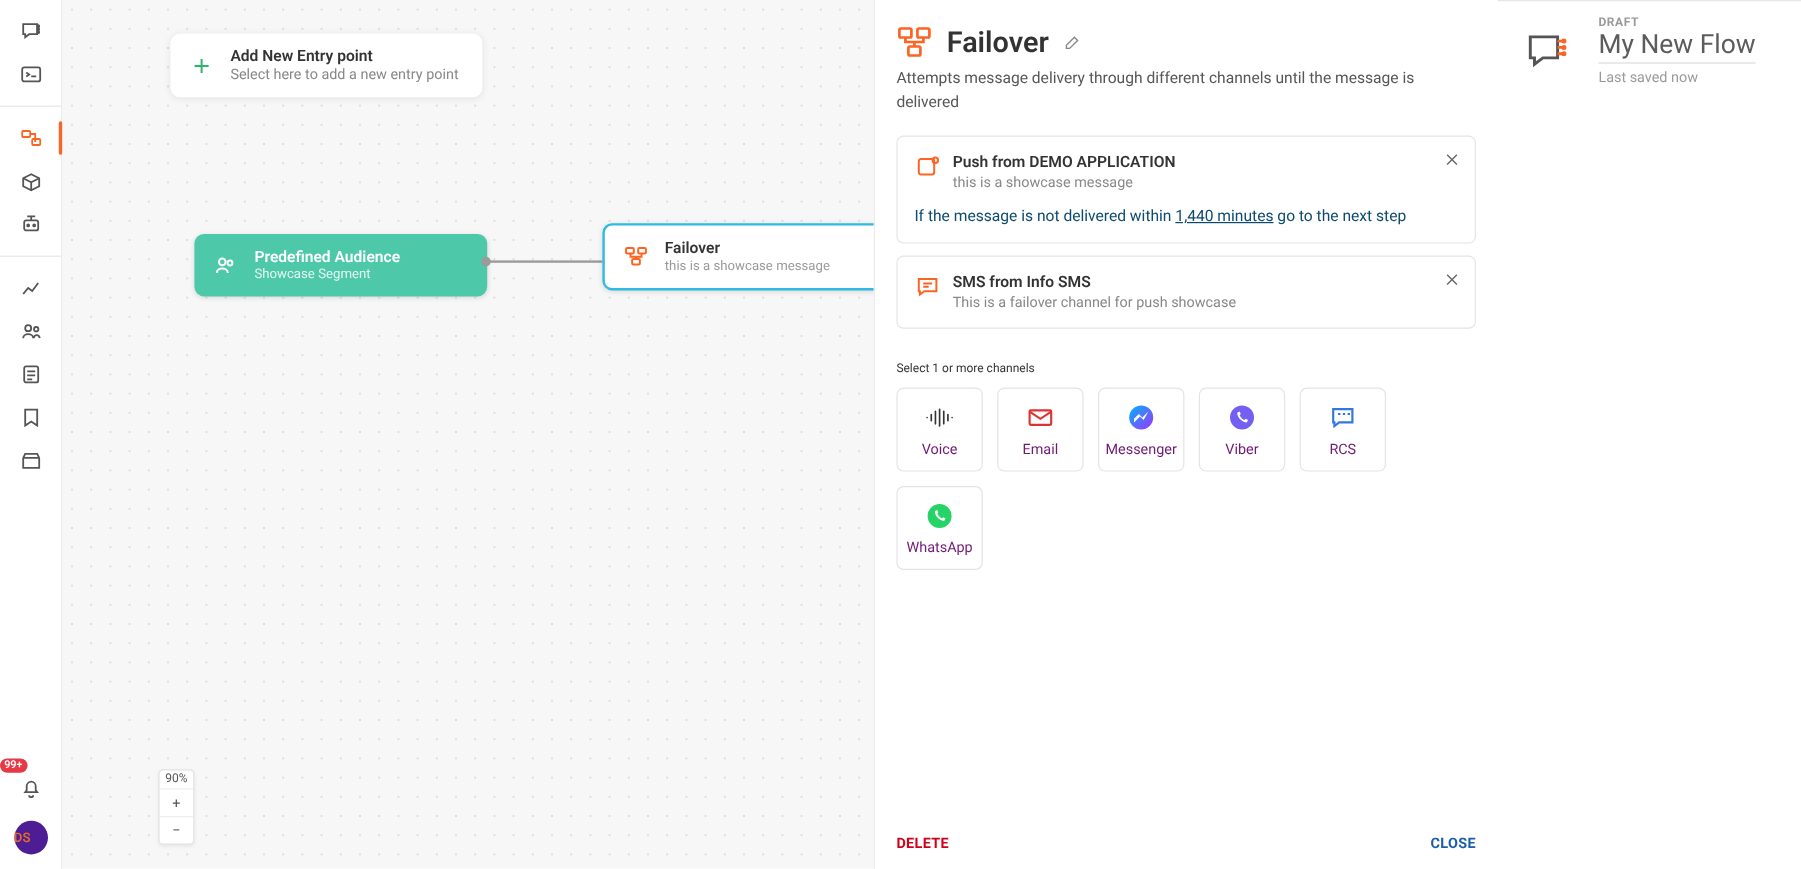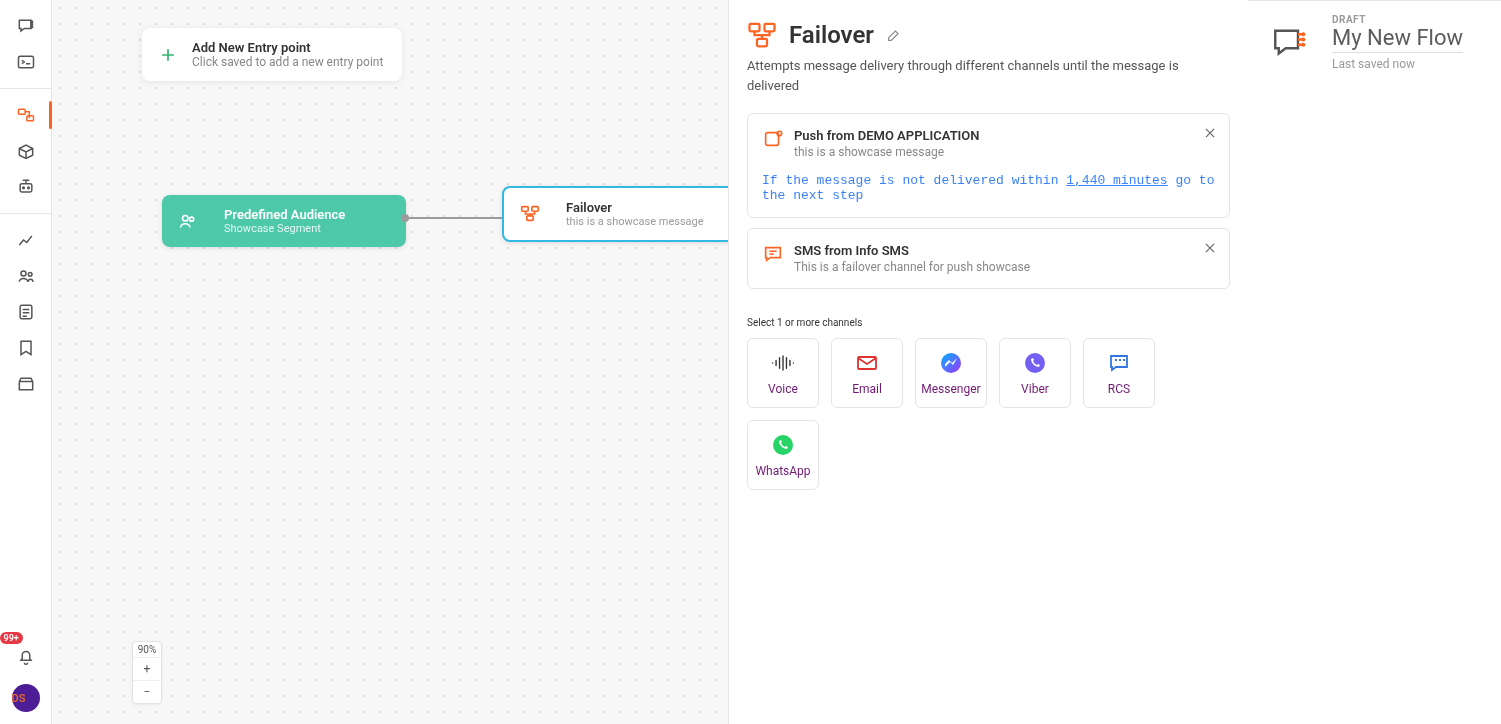--- a/index.html
+++ b/index.html
@@ -110,21 +110,21 @@
     display:flex; align-items:center; justify-content:center;
   }
   .add-entry-card .t1 { font-weight:600; font-size:13px; color:#333; }
   .add-entry-card .t2 { font-size:12px; color:#888; }
 
   
   .node {
     position:absolute;
     border-radius:8px;
     box-shadow: 0 1px 4px rgba(0,0,0,.12);
-    display:flex; align-items:center; gap:24px;
+    display:flex; align-items:center; gap:12px;
     padding:12px 14px;
     font-size:12px;
   }
   .node .icon {
     width:24px; height:24px; display:flex; align-items:center; justify-content:center;
   }
   .node .title { font-weight:600; font-size:13px; }
   .node .sub { font-size:11px; opacity:.85; }
   .node-audience {
     left: 110px; top: 195px;
@@ -230,22 +230,21 @@
   .step-card .sub { color:#888; font-size:12px; margin-top:2px;}
   .step-card .close {
     position:absolute; right:10px; top:10px;
     width:18px; height:18px;
     cursor:pointer; color:#666;
     display:flex; align-items:center; justify-content:center;
   }
   .step-rule {
     margin-top:14px;
     font-size:13px;
-    color:#3b82f6;
-    font-family:Liberation Mono, monospace;
+    color:#0c4a6e;
   }
   .step-rule .underline {
     text-decoration:underline;
     text-decoration-style:solid;
   }
 
   .section-label {
     font-size:10px;
     color:#333;
     margin-top:18px;
@@ -424,21 +423,21 @@
     <div class="canvas-wrap">
 
       <div class="add-entry-card">
         <div class="plus">
           <svg width="20" height="20" viewBox="0 0 24 24" stroke="currentColor" stroke-width="2">
               <path d="M12 5v14M5 12h14"></path>
             </svg>
         </div>
         <div>
           <div class="t1">Add New Entry point</div>
-          <div class="t2">Click saved to add a new entry point</div>
+          <div class="t2">Select here to add a new entry point</div>
         </div>
       </div>
 
       <div class="node node-audience">
         <div class="icon">
           <svg width="22" height="22" viewBox="0 0 24 24" fill="none" stroke="#fff" stroke-width="1.8">
               <circle cx="9" cy="9" r="3"></circle>
               <circle cx="16" cy="10" r="2.2"></circle>
               <path d="M4 19c0-2.5 2.5-4 5-4s5 1.5 5 4"></path>
             </svg>
@@ -592,20 +591,24 @@
           <span class="ico">
             <svg width="24" height="24" viewBox="0 0 24 24">
                 <circle cx="12" cy="12" r="10" fill="#25D366"></circle>
                 <path d="M8 8c0 4 4 8 8 8l1-2-2-1-1 1c-2-1-3-2-4-4l1-1-1-2-2 1z" fill="#fff"></path>
               </svg>
           </span>
           <span>WhatsApp</span>
         </div>
       </div>
 
+      <div class="panel-actions">
+        <button class="btn-link danger">DELETE</button>
+        <button class="btn-link primary">CLOSE</button>
+      </div>
     </aside>
   </div>
 
   <div class="bottombar">
     <div class="flow-ico">
       <svg width="42" height="42" viewBox="0 0 24 24" fill="none" stroke="currentColor" stroke-width="1.4">
           <path d="M3 5h13v10H9l-4 3v-3H3z"></path>
           <circle cx="19" cy="7" r="1.2" fill="#FC6423" stroke="none"></circle>
           <circle cx="19" cy="10" r="1.2" fill="#FC6423" stroke="none"></circle>
           <circle cx="19" cy="13" r="1.2" fill="#FC6423" stroke="none"></circle>

